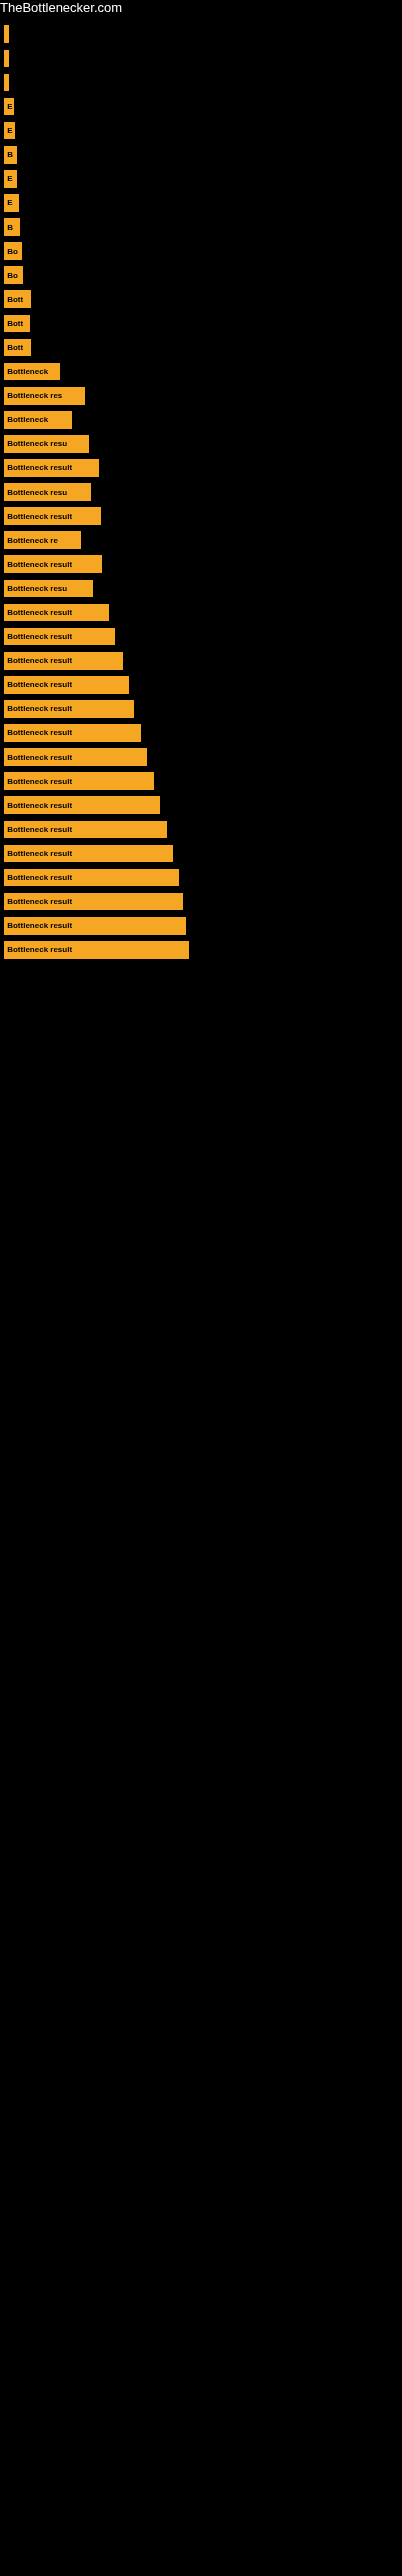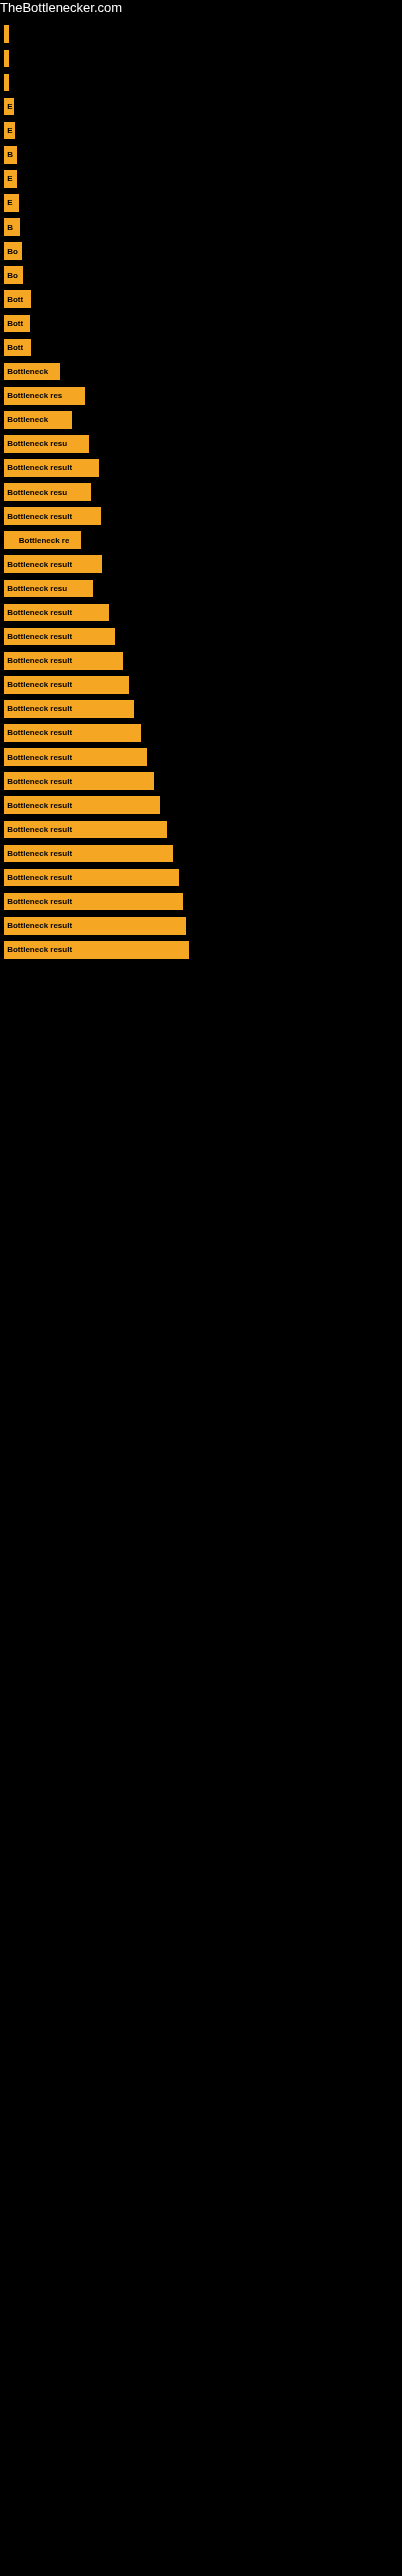--- a/index.html
+++ b/index.html
@@ -152,21 +152,21 @@
       <div class="bar" style="width: 87px;">
         <span class="bar-label">Bottleneck resu</span>
       </div>
     </div>
     <div class="bar-row">
       <div class="bar" style="width: 97px;">
         <span class="bar-label">Bottleneck result</span>
       </div>
     </div>
     <div class="bar-row">
-      <div class="bar" style="width: 77px; justify-content: center;">
+      <div class="bar" style="width: 77px;">
         <span class="bar-label">Bottleneck re</span>
       </div>
     </div>
     <div class="bar-row">
       <div class="bar" style="width: 98px;">
         <span class="bar-label">Bottleneck result</span>
       </div>
     </div>
     <div class="bar-row">
       <div class="bar" style="width: 89px;">

